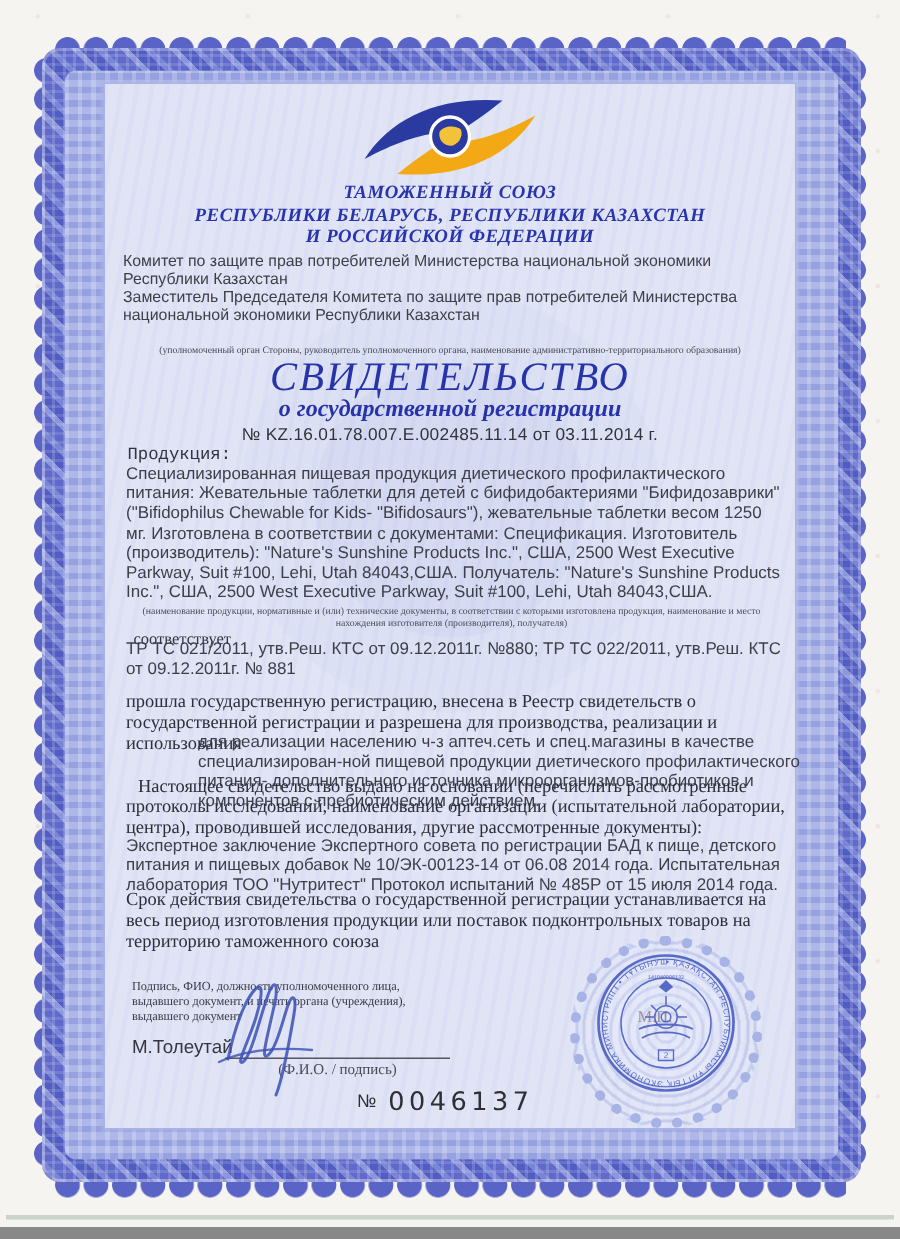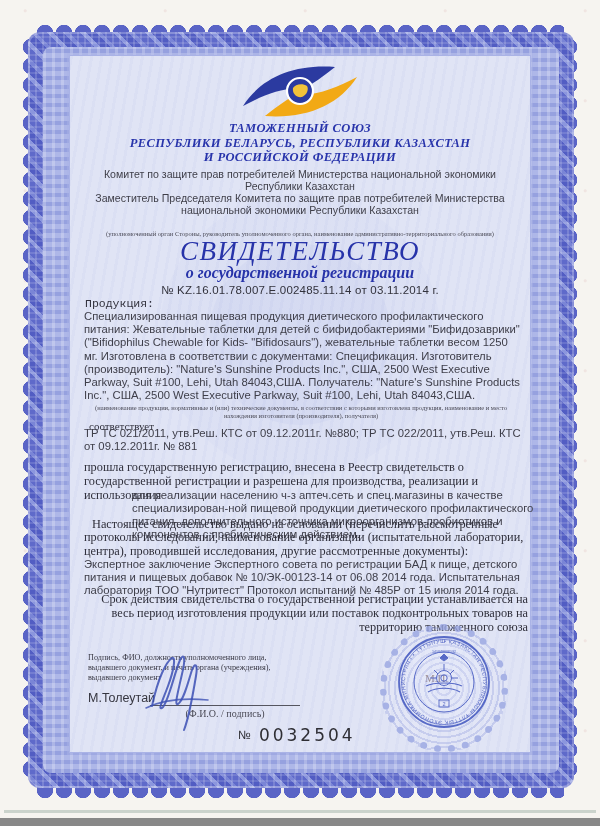--- a/index.html
+++ b/index.html
@@ -49,21 +49,21 @@
     box-shadow: 0 0 0 1px #aab3e6, 0 0 0 3px rgba(170,179,230,0.45);
   }
 
   .content { position:absolute; inset:0; z-index:4; color:#3c3c46; }
   .abs { position:absolute; }
   .ctr { left:75px; width:450px; text-align:center; }
 
   
   .union-header { top:121px; font-family:"Liberation Serif", serif; font-style:italic; font-weight:700;
     font-size:12.5px; line-height:14.5px; color:#2834ab; letter-spacing:.4px; }
-  .authority { top:169px; left:82px; width:436px; text-align:center; font-size:10.6px; line-height:11.8px; color:#3f3f49; }
+  .authority { top:169px; left:82px; width:436px; font-size:10.6px; line-height:11.8px; color:#3f3f49; }
   .authority-2 { top:193px; }
   .small-caption { font-family:"Liberation Serif", serif; font-size:6.5px; line-height:7.8px; color:#4a4a56; }
   .auth-caption { top:230px; left:78px; width:444px; text-align:center; }
 
   .cert-title { top:237px; font-family:"Liberation Serif", serif; font-style:italic; font-weight:400;
     font-size:27px; line-height:28px; color:#2733a9; letter-spacing:1.5px; }
   .cert-subtitle { top:264px; font-family:"Liberation Serif", serif; font-style:italic; font-weight:700;
     font-size:16px; color:#2733a9; }
   .num-line { top:284px; font-size:11.5px; color:#32323c; letter-spacing:.2px; }
 
@@ -72,21 +72,21 @@
 
   .prod-label { top:297px; left:85px; font-family:Liberation Mono, monospace; font-size:11.5px; color:#33333f; }
   .prod-text { top:310px; left:84px; width:438px; }
   .prod-caption { top:404px; left:80px; width:442px; text-align:center; }
   .conforms-label { top:420px; left:89px; font-family:"Liberation Serif", serif; font-size:11px; color:#33333f; }
   .conforms-text { top:427px; left:84px; width:442px; }
   .registered-text { top:461px; left:84px; width:444px; }
   .usage-text { top:489px; left:84px; width:440px; line-height:12.9px;margin-left:48px; }
   .basis-text { top:518px; left:84px; width:444px; line-height:13.3px; text-indent:8px; }
   .expert-text { top:558px; left:84px; width:442px; line-height:12.9px; }
-  .validity-text { top:592px; left:84px; width:444px; line-height:14px;text-align:right; }
+  .validity-text { top:592px; left:84px; width:444px; line-height:14px; }
 
   .sig-caption { top:653px; left:88px; width:200px; font-family:"Liberation Serif", serif;
     font-size:8.2px; line-height:10px; color:#3a3a46; }
   .sig-name { top:691px; left:88px; font-size:12.5px; color:#35353f; }
   .sig-line { top:705px; left:150px; width:150px; border-bottom:1px solid #55555f; height:0; }
   .sig-line-caption { top:708px; left:160px; width:130px; text-align:center; font-family:"Liberation Serif", serif;
     font-size:10px; color:#4a4a56; }
   .signature-svg { top:648px; left:138px; }
 
   .serial { top:725px; left:238px; color:#2e2e34; }
@@ -182,19 +182,19 @@
         <circle cx="48" cy="44" r="3.2"></circle>
         <path d="M48,30 L48,36 M38,36 L42,40 M58,36 L54,40 M34,44 L40,44 M56,44 L62,44"></path>
         <path d="M30,52 C38,48 58,48 66,52 M32,58 C40,53 56,53 64,58" stroke-width="1.2"></path>
         <path d="M44,24 L48,20 L52,24 L48,27 Z" fill="#4a5ec2"></path>
       </g>
       <rect x="43" y="66" width="10" height="7" fill="none" stroke="#4a5ec2" stroke-width="0.9"></rect>
       <text x="48" y="71.6" text-anchor="middle" font-family="Liberation Sans, sans-serif" font-size="5.5" fill="#4a5ec2" data-interactable="false">2</text>
     </svg>
 
     <div class="abs serial" data-interactable="false">
-      <span class="no" data-interactable="false">№</span><span class="digits" data-interactable="false">0032504</span>
+      <span class="no" data-interactable="false">№</span><span class="digits" data-interactable="false">0046137</span>
     </div>
 
   </div>
 
   <div class="scan-edge" data-interactable="false"></div>
 </div>
 
 </body></html>

